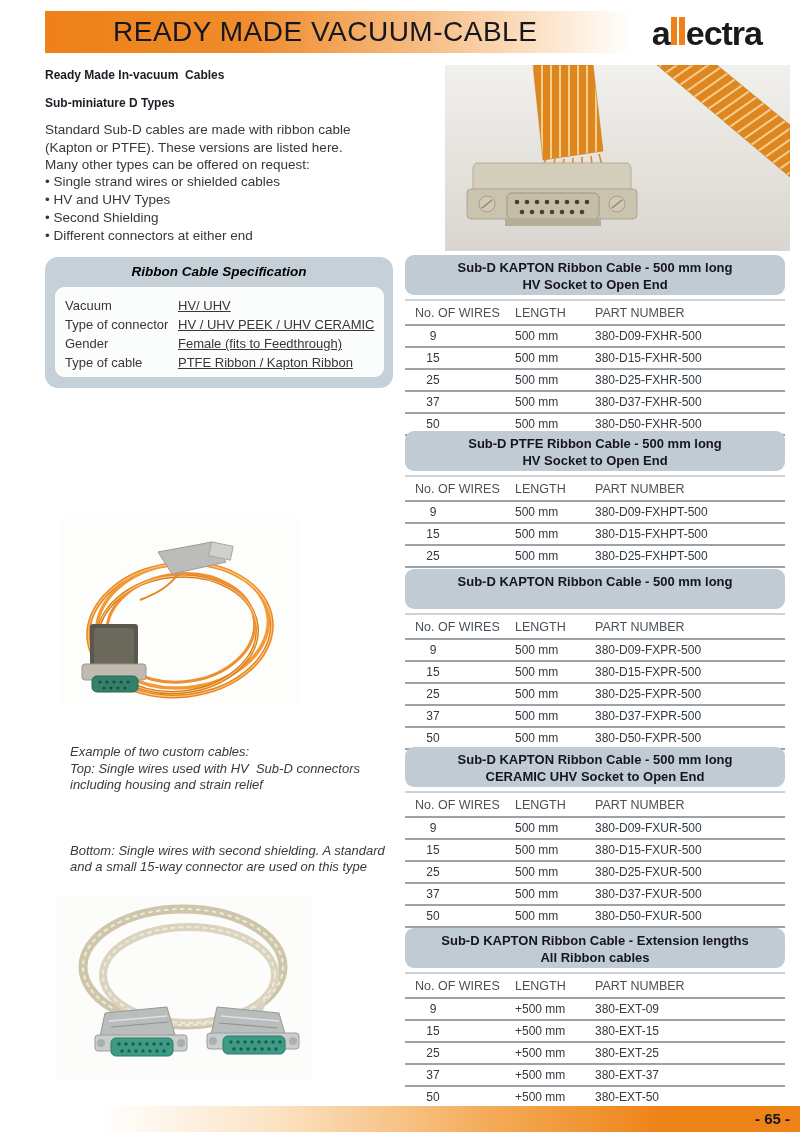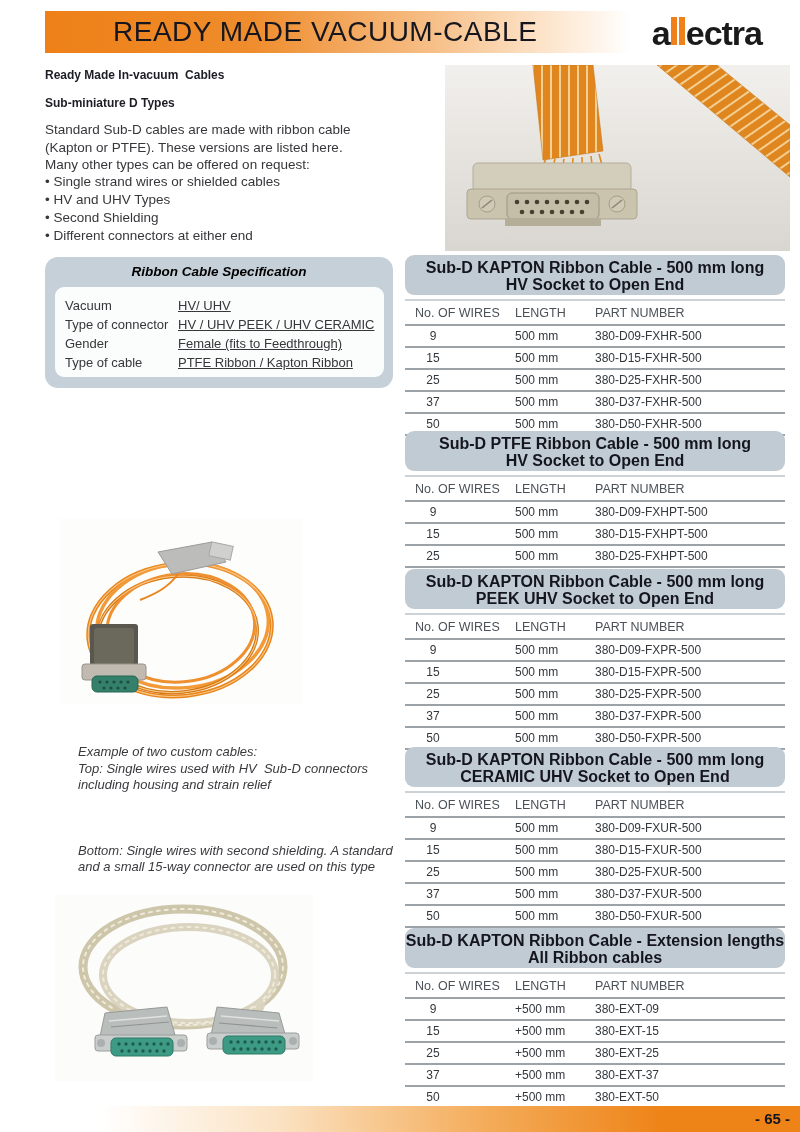--- a/index.html
+++ b/index.html
@@ -52,27 +52,27 @@
 
   
   .photo { position:absolute; }
   .photo svg { display:block; }
 
   
   .caption {
     position:absolute; left:70px; top:711px; width:340px;
     font-size:13px; font-style:italic; line-height:16.5px; color:#3a3a3e; white-space:pre-wrap;
   }
-  .caption .cp { margin:0 0 16px 8px; }
+  .caption .cp { margin:0 0 16px 0; }
 
   
   .rtable { position:absolute; left:405px; width:380px; }
   .rtable-head {
     height:40px; border-radius:9px; background:#c1cbd3; margin-bottom:4px;
-    text-align:center; font-size:16px; font-weight:700; color:#15151f;
+    text-align:center; font-size:13px; font-weight:700; color:#15151f;
     line-height:17px; padding-top:4px; box-sizing:border-box;
   }
   .rtable table { width:100%; border-collapse:collapse; table-layout:fixed; }
   .rtable col.c1 { width:108px; } .rtable col.c2 { width:80px; }
   .rtable th {
     font-size:12.5px; font-weight:400; color:#4b5157; text-align:left;
     height:23px; padding:0 0 0 2px;
     border-top:2px solid #cdd2d6; border-bottom:2px solid #9ba3a9;
   }
   .rtable th.c1 { padding-left:10px; }
@@ -372,21 +372,20 @@
             <td>500 mm</td>
             <td>380-D25-FXHPT-500</td>
           </tr>
         </tbody>
     </table>
   </div>
 
   <div class="rtable" style="top:569px">
     <div class="rtable-head">
       <div>Sub-D KAPTON Ribbon Cable - 500 mm long</div>
-      <div>PEEK UHV Socket to Open End</div>
     </div>
     <table>
       <colgroup>
           <col class="c1">
           <col class="c2">
           <col class="c3">
         </colgroup>
       <thead>
           <tr>
         <th class="c1">No. OF WIRES</th>

